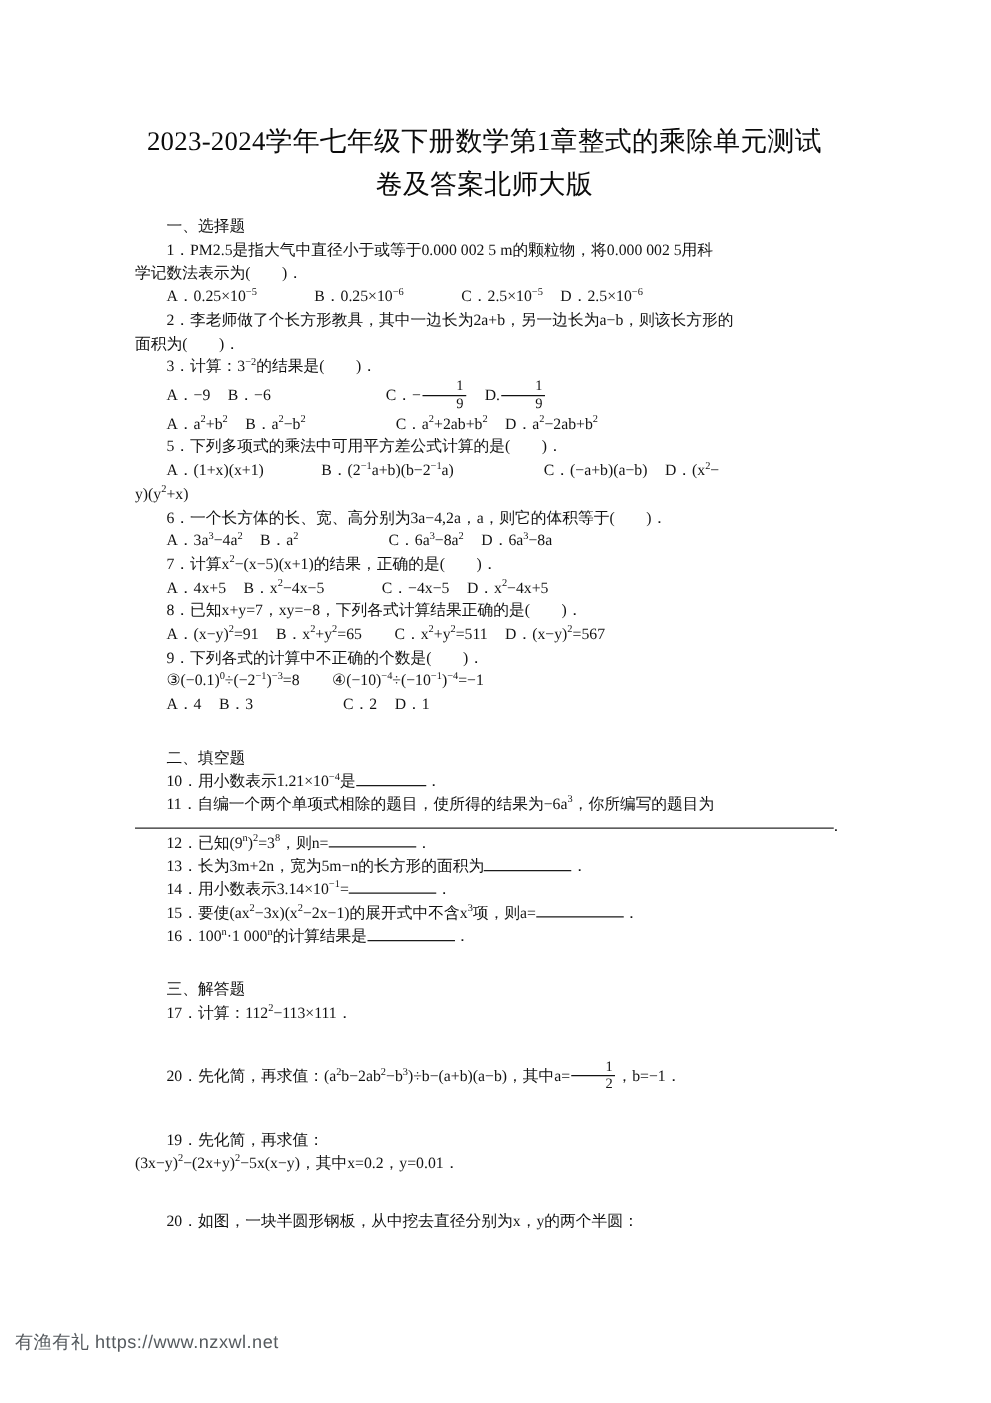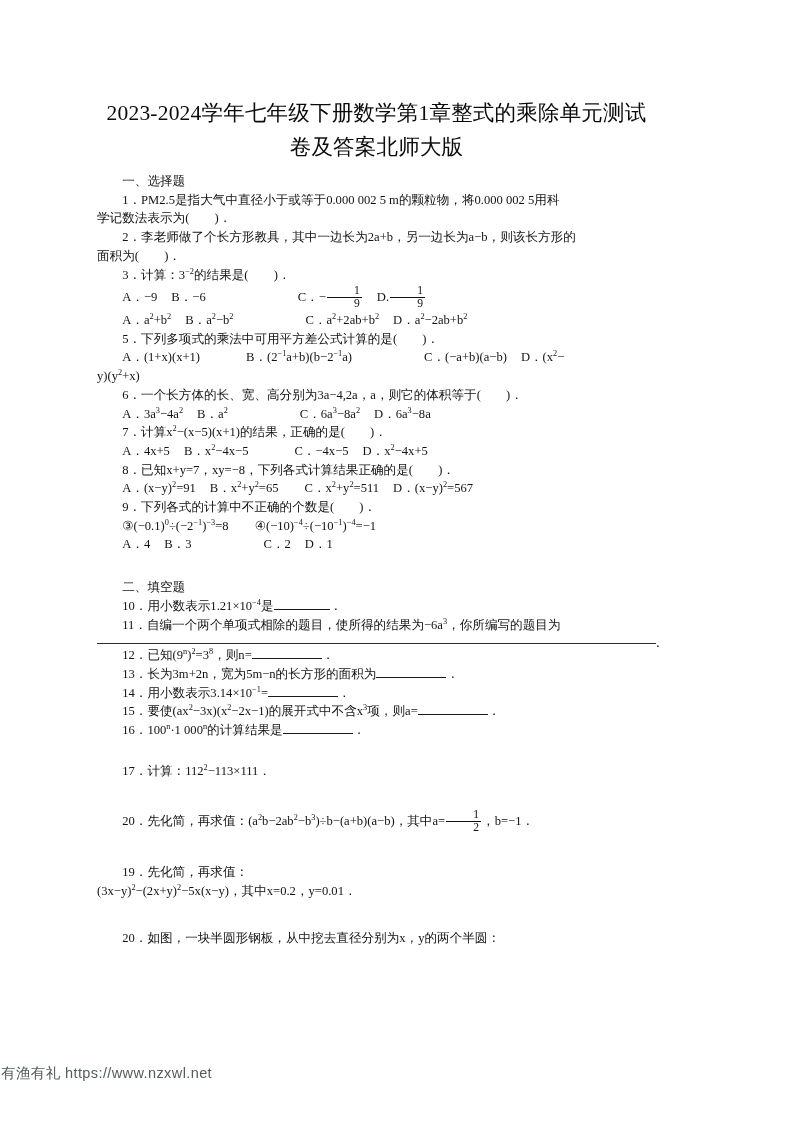--- a/index.html
+++ b/index.html
@@ -10,21 +10,21 @@
   body {
     width: 793px;
     height: 1122px;
     font-family: "Liberation Serif", "DejaVu Serif", serif;
     color: #101010;
     position: relative;
     overflow: hidden;
   }
   .page {
     position: absolute;
-    top: 0; left: 1px;
+    top: 0; left: 12px;
     width: 751px;
     height: 1122px;
     box-sizing: border-box;
   }
   .title-block {
     margin-top: 96px;
     text-align: center;
     font-size: 21.5px;
     line-height: 34px;
     letter-spacing: 0.2px;
@@ -113,20 +113,23 @@
     <span class="title-line">2023-2024学年七年级下册数学第1章整式的乘除单元测试</span>
     <span class="title-line">卷及答案北师大版</span>
   </div>
 
   <div class="content">
 
     <div class="sec-head">一、选择题</div>
 
     <div class="q"><span>1．PM2.5是指大气中直径小于或等于0.000 002 5 m的颗粒物，将0.000 002 5用科</span></div>
     <div class="cont"><span>学记数法表示为(　　)．</span></div>
+    <div class="opts">
+      <span>A．0.25×10</span><sup>−5</sup><span class="spacer-wide"></span><span>B．0.25×10</span><sup>−6</sup><span class="spacer-wide"></span><span>C．2.5×10</span><sup>−5</sup><span class="spacer-narrow"></span><span>D．2.5×10</span><sup>−6</sup>
+    </div>
 
     <div class="q"><span>2．李老师做了个长方形教具，其中一边长为2a+b，另一边长为a−b，则该长方形的</span></div>
     <div class="cont"><span>面积为(　　)．</span></div>
 
     <div class="q">
       <span>3．计算：3</span><sup>−2</sup><span>的结果是(　　)．</span>
     </div>
     <div class="opts" style="line-height:26px;">
       <span>A．−9</span><span class="spacer-narrow"></span><span>B．−6</span><span class="spacer-wide"></span><span class="spacer-wide"></span><span>C．−</span><span class="frac"><span class="num">1</span><span class="den">9</span></span><span class="spacer-narrow"></span><span>D.</span><span class="frac"><span class="num">1</span><span class="den">9</span></span>
     </div>
@@ -198,20 +201,21 @@
     <div class="q">
       <span>15．要使(ax</span><sup>2</sup><span>−3x)(x</span><sup>2</sup><span>−2x−1)的展开式中不含x</span><sup>3</sup><span>项，则a=</span><span class="blank-m"></span><span>．</span>
     </div>
 
     <div class="q">
       <span>16．100</span><sup>n</sup><span>·1 000</span><sup>n</sup><span>的计算结果是</span><span class="blank-m"></span><span>．</span>
     </div>
 
     <div class="gap-lg"></div>
 
+    <div class="sec-head">三、解答题</div>
 
     <div class="q">
       <span>17．计算：112</span><sup>2</sup><span>−113×111．</span>
     </div>
 
     <div class="gap-xl"></div>
 
     <div class="q" style="line-height:26px;">
       <span>20．先化简，再求值：(a</span><sup>2</sup><span>b−2ab</span><sup>2</sup><span>−b</span><sup>3</sup><span>)÷b−(a+b)(a−b)，其中a=</span><span class="frac"><span class="num">1</span><span class="den">2</span></span><span>，b=−1．</span>
     </div>

